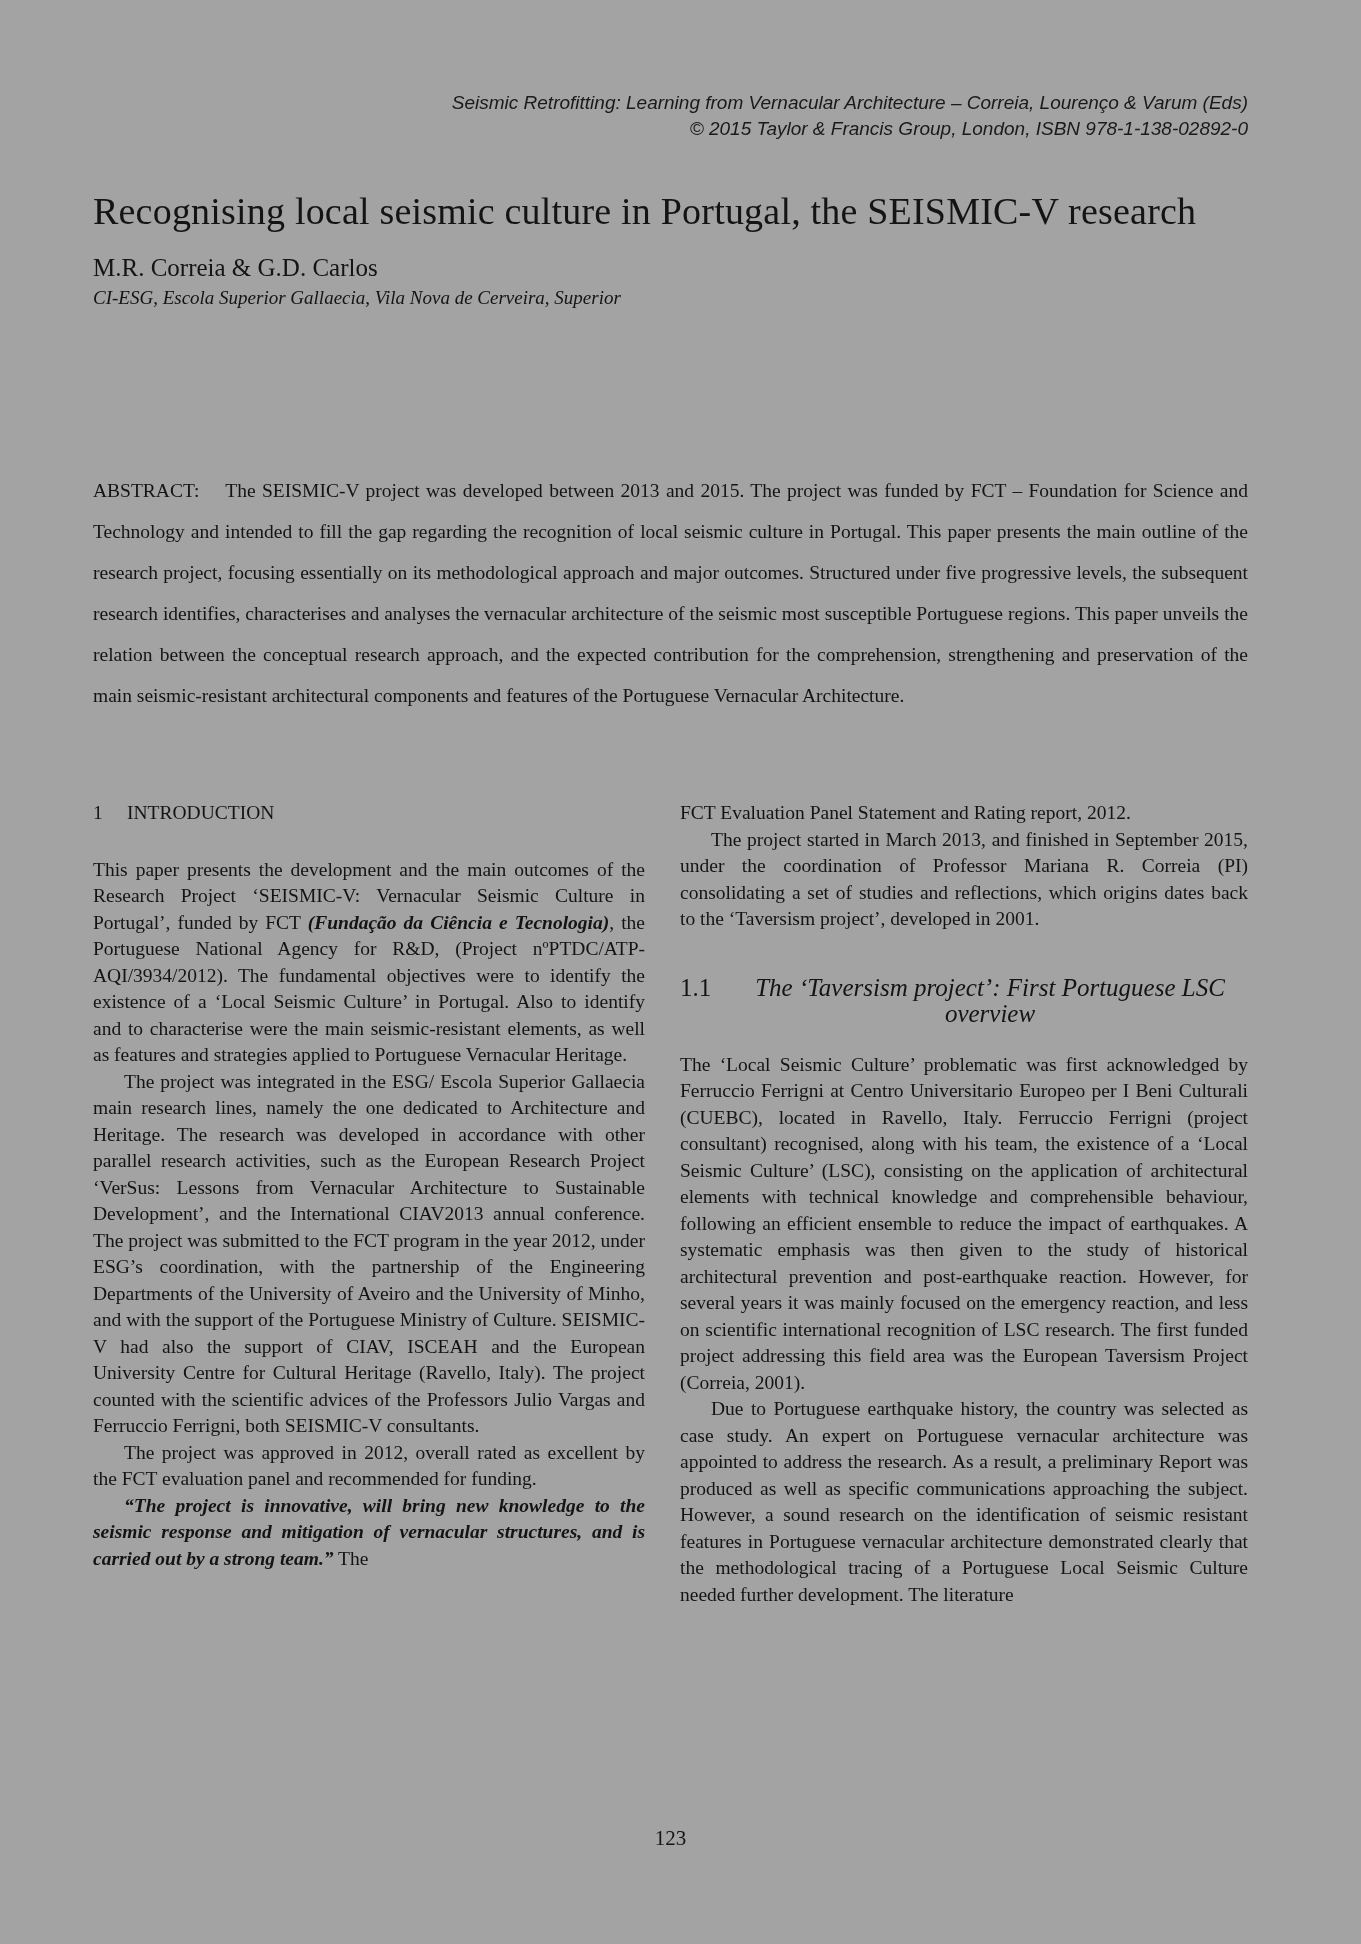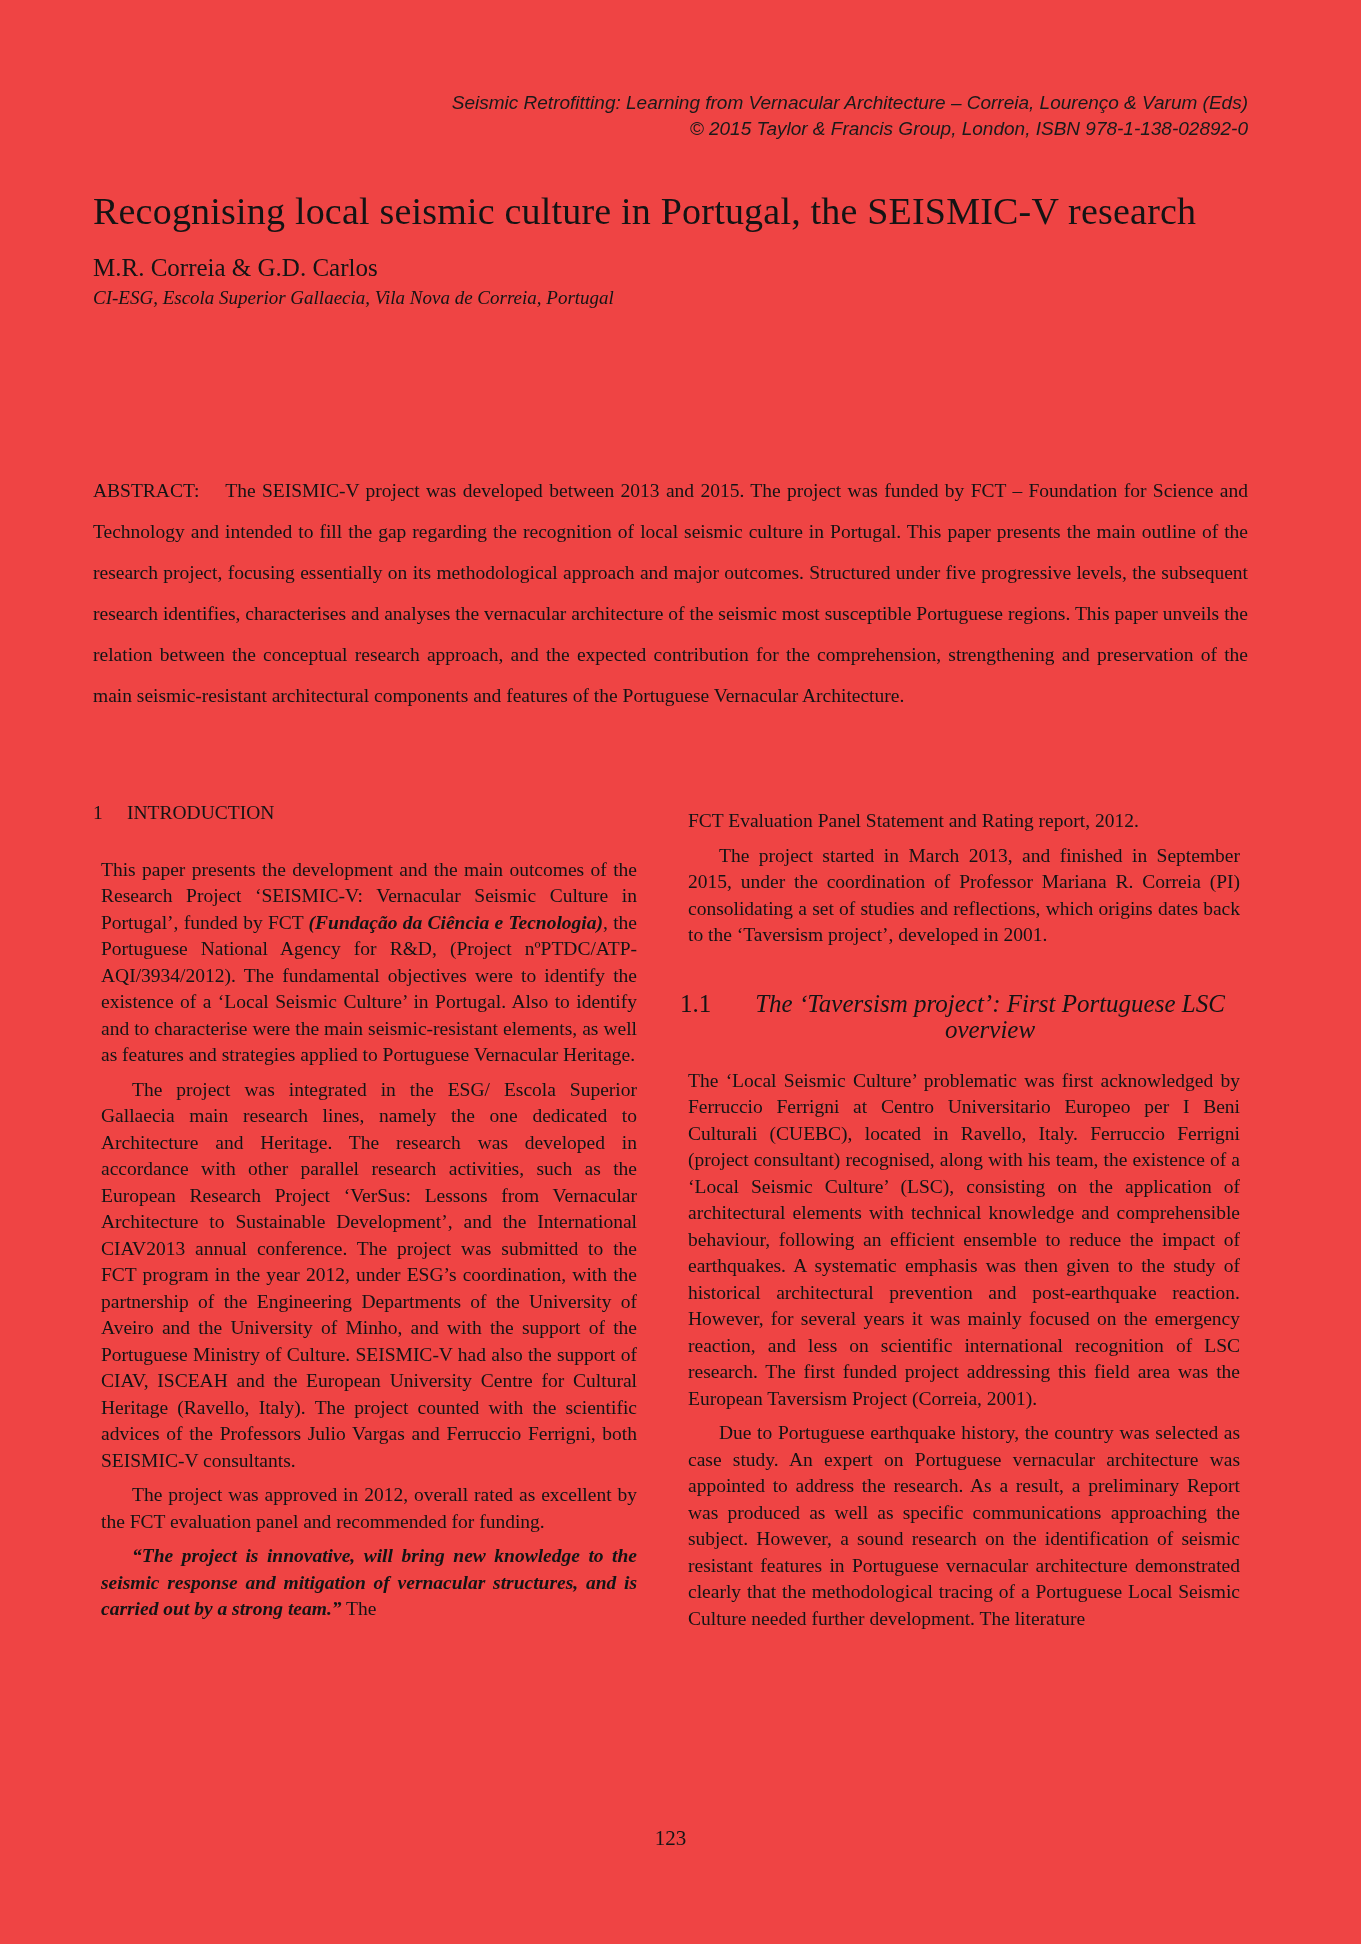--- a/index.html
+++ b/index.html
@@ -4,21 +4,21 @@
 <style>
   html, body { margin: 0; padding: 0; }
   body {
     background: #e8e8e8;
     font-family: "Liberation Serif", "DejaVu Serif", serif;
   }
   .page {
     position: relative;
     width: 1361px;
     height: 1944px;
-    background: #ef4444;
+    background: #a3a3a3;
     color: #141414;
     overflow: hidden;
   }
   .content-block {
     position: absolute;
     left: 93px;
     width: 1155px;
   }
   .running-head {
     top: 90px;
@@ -61,21 +61,21 @@
     display: flex;
     gap: 35px;
   }
   .column {
     font-size: 19.5px;
     line-height: 26.5px;
     text-align: justify;
   }
   .column.left  { width: 552px; }
   .column.right { width: 568px; }
-  .column p { margin: 8px; }
+  .column p { margin: 0; }
   .column p.indent { text-indent: 31px; }
   .section-heading {
     display: flex;
     font-size: 19.5px;
     font-weight: normal;
     margin: 0 0 30px 0;
     text-align: left;
   }
   .section-heading .num { width: 34px; flex-shrink: 0; }
   .subsection-heading {
@@ -102,21 +102,21 @@
 
   <div class="content-block running-head">
     <div>Seismic Retrofitting: Learning from Vernacular Architecture – Correia, Lourenço &amp; Varum (Eds)</div>
     <div>© 2015 Taylor &amp; Francis Group, London, ISBN 978-1-138-02892-0</div>
   </div>
 
   <h1 class="content-block paper-title">Recognising local seismic culture in Portugal, the SEISMIC-V research</h1>
 
   <div class="content-block authors-line">M.R. Correia &amp; G.D. Carlos</div>
 
-  <div class="content-block affiliation-line">CI-ESG, Escola Superior Gallaecia, Vila Nova de Correia, Portugal</div>
+  <div class="content-block affiliation-line">CI-ESG, Escola Superior Gallaecia, Vila Nova de Cerveira, Superior</div>
 
   <div class="content-block abstract-block">
     <p><span class="abstract-label">ABSTRACT:</span><span>The SEISMIC-V project was developed between 2013 and 2015. The project was funded by FCT – Foundation for Science and Technology and intended to fill the gap regarding the recognition of local seismic culture in Portugal. This paper presents the main outline of the research project, focusing essentially on its methodological approach and major outcomes. Structured under five progressive levels, the subsequent research identifies, characterises and analyses the vernacular architecture of the seismic most susceptible Portuguese regions. This paper unveils the relation between the conceptual research approach, and the expected contribution for the comprehension, strengthening and preservation of the main seismic-resistant architectural components and features of the Portuguese Vernacular Architecture.</span></p>
   </div>
 
   <div class="content-block columns">
 
     <div class="column left">
       <h2 class="section-heading">
         <span class="num">1</span>

